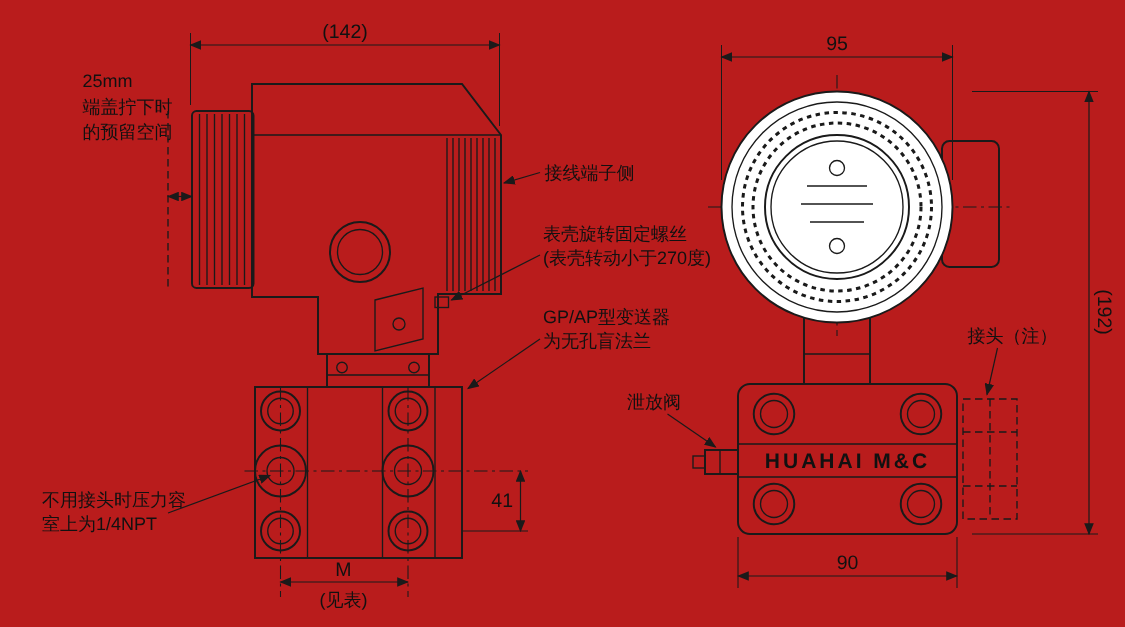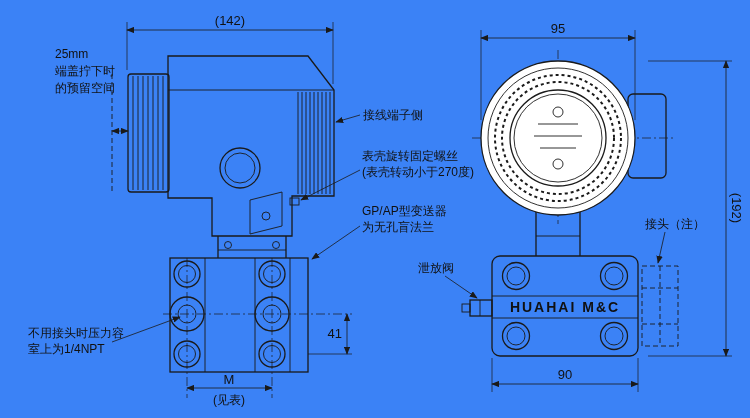--- a/index.html
+++ b/index.html
@@ -1,16 +1,16 @@
 <!DOCTYPE html>
 <html><head>
 <meta charset="utf-8">
 <style>
   html,body{margin:0;padding:0;background:#fff;}
-  .canvas{width:750px;height:418px;background:#3b82f6;position:relative;overflow:hidden;
+  .canvas{width:750px;height:418px;background:#b91c1c;position:relative;overflow:hidden;
           font-family:"Liberation Sans","DejaVu Sans",sans-serif;}
   svg{display:block;}
   .outline{fill:none;stroke:#1a1a1a;stroke-width:1.3;}
   .thin{fill:none;stroke:#1a1a1a;stroke-width:0.9;}
   .dimline{fill:none;stroke:#1a1a1a;stroke-width:0.8;}
   .extline{fill:none;stroke:#1a1a1a;stroke-width:0.7;}
   .centerline{fill:none;stroke:#1a1a1a;stroke-width:0.7;stroke-dasharray:9 3 2 3;}
   .dashed{fill:none;stroke:#1a1a1a;stroke-width:0.9;stroke-dasharray:5 3;}
   .ringtext{fill:none;stroke:#1a1a1a;stroke-width:2;stroke-dasharray:3 3;}
   .leader{fill:none;stroke:#1a1a1a;stroke-width:0.8;}

